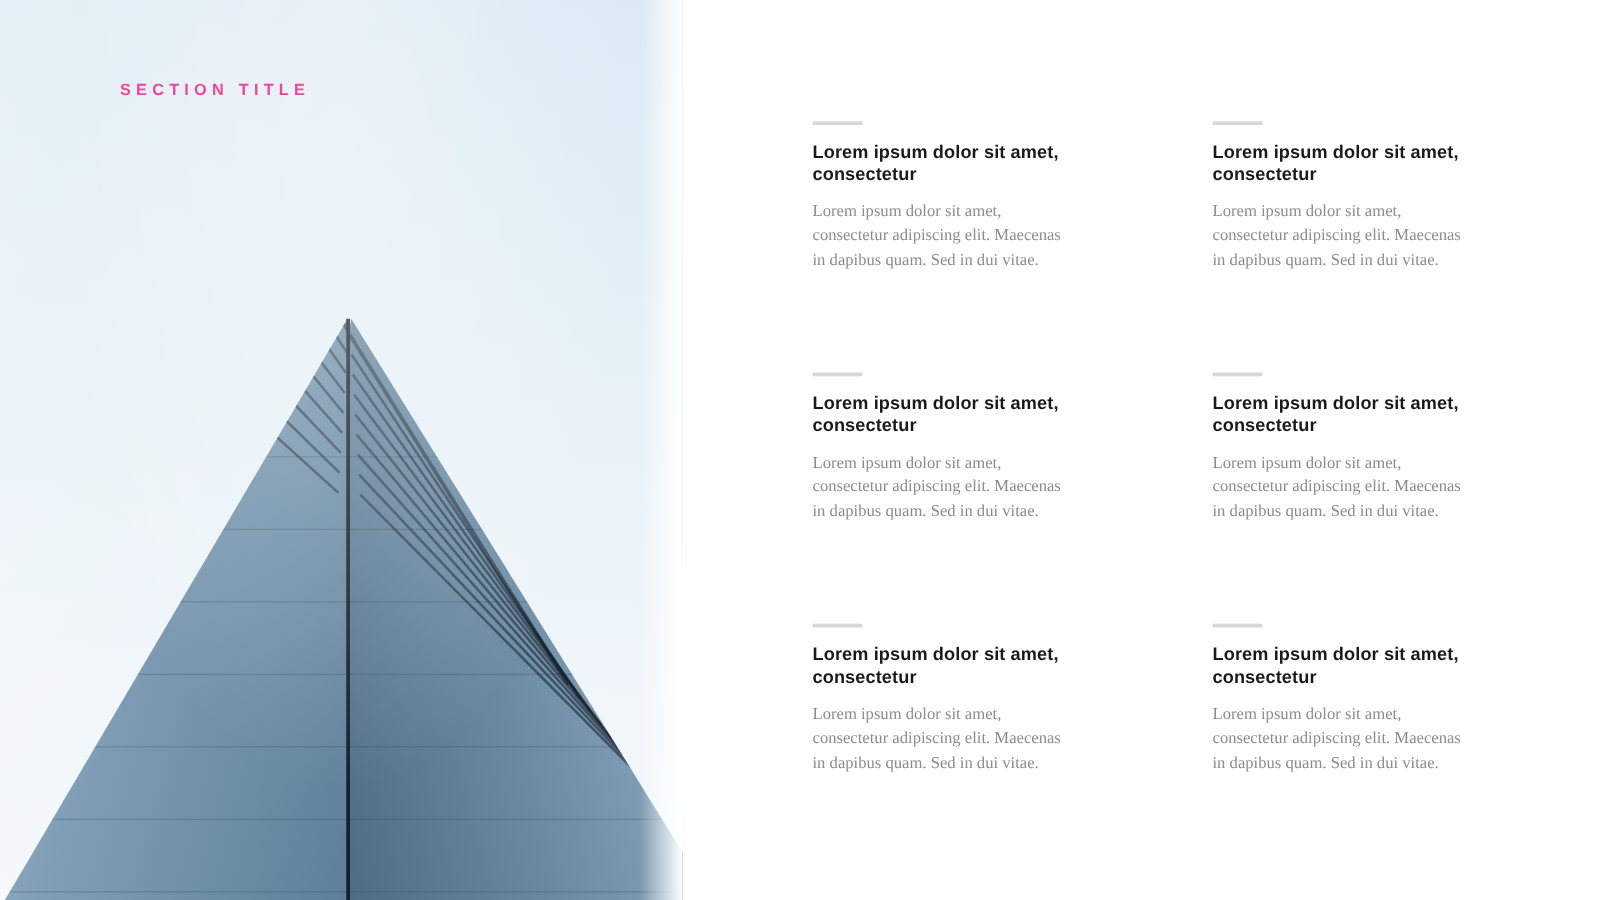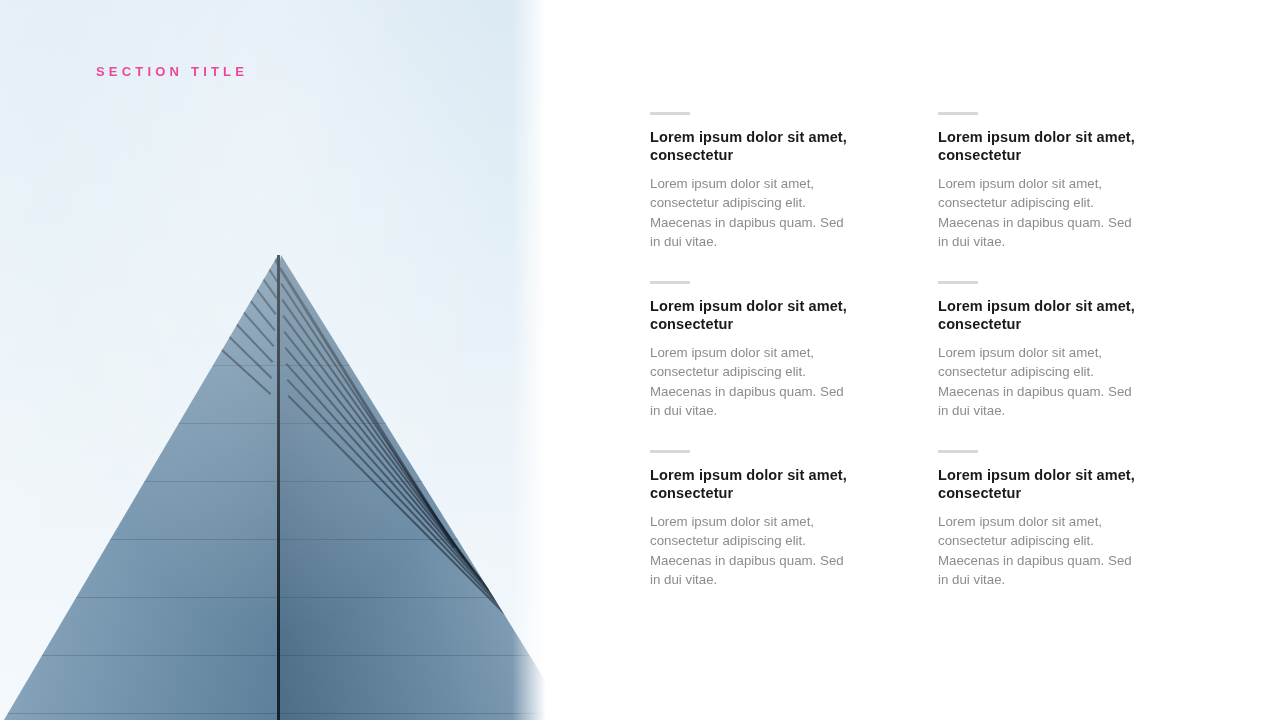--- a/index.html
+++ b/index.html
@@ -112,25 +112,26 @@
     letter-spacing: 4.2px;
     color: #ec4899;
     text-transform: uppercase;
     z-index: 5;
   }
 
   
   .content {
     position: absolute;
     left: 650px;
-    top: 112px;
+    top: 97px;
     width: 560px;
     display: grid;
     grid-template-columns: 288px 1fr;
     grid-auto-rows: 169px;
+    gap: 32px;
   }
   .item {
     width: 205px;
   }
   .item .rule {
     width: 40px;
     height: 3px;
     background: #d8d8d8;
     margin-bottom: 13px;
   }
@@ -138,21 +139,21 @@
     margin: 0 0 10px 0;
     font-family: "Liberation Sans", sans-serif;
     font-size: 14.5px;
     line-height: 18px;
     font-weight: 700;
     color: #1a1a1a;
     letter-spacing: 0.1px;
   }
   .item p {
     margin: 0;
-    font-family: Liberation Sans, sans-serif;
+    font-family: Liberation Serif, serif;
     font-size: 13.3px;
     line-height: 19.4px;
     color: #8c8c8c;
     font-weight: 400;
   }
 </style>
 </head>
 <body>
 
 <div class="slide">

